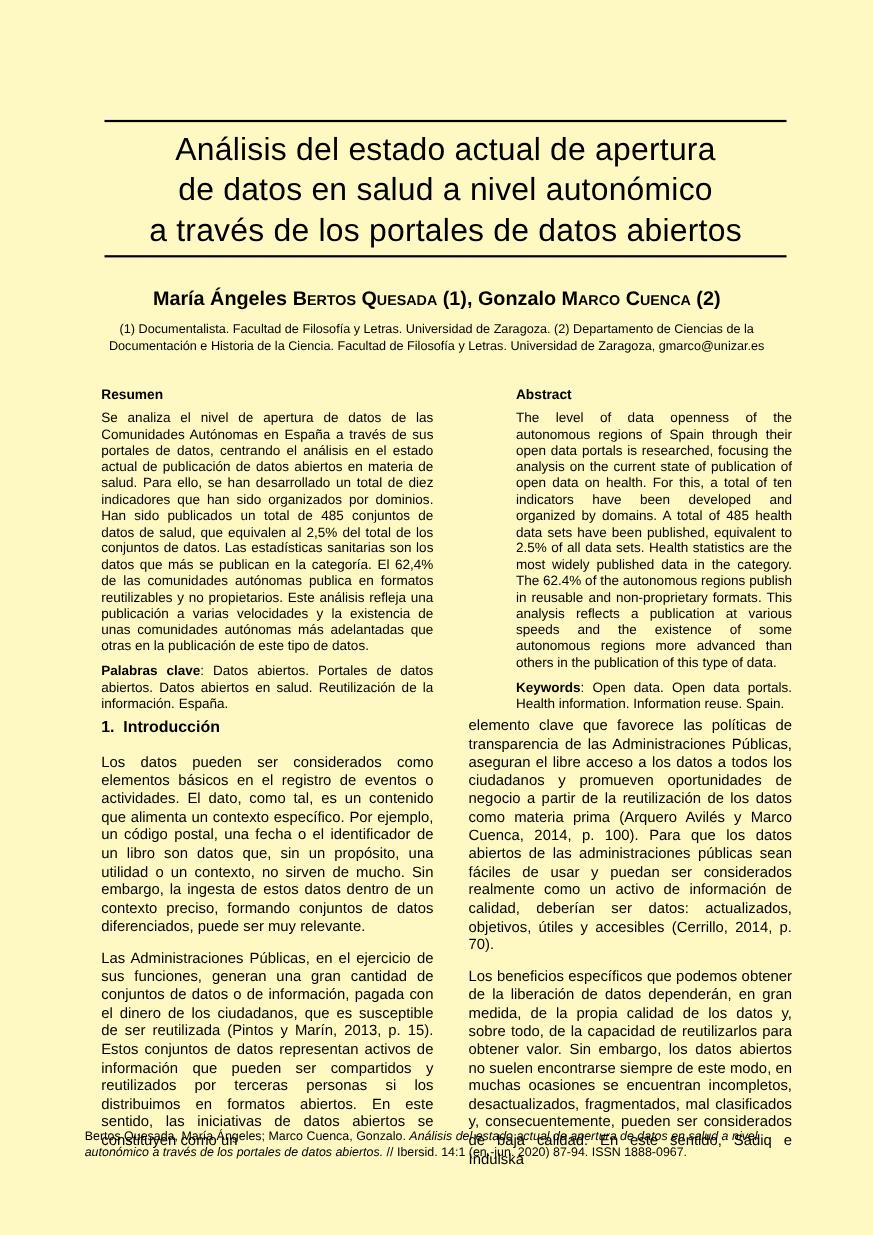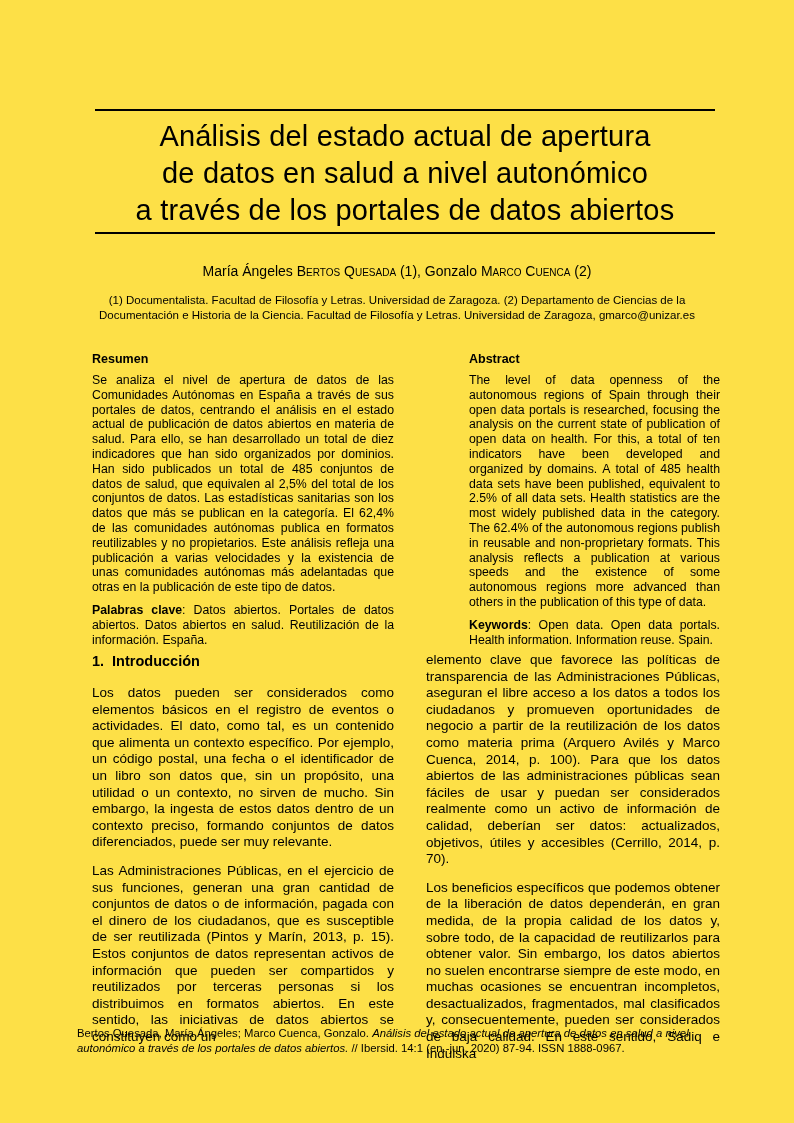--- a/index.html
+++ b/index.html
@@ -1,20 +1,20 @@
 <!DOCTYPE html>
 <html lang="es"><head>
 <meta charset="utf-8">
 <style>
   html, body { margin: 0; padding: 0; background: #ffffff; }
   .page {
     position: relative;
     width: 794px;
     height: 1123px;
-    background: #fde047;
+    background: #fef9c3;
     color: #000000;
     font-family: "Liberation Sans", sans-serif;
     overflow: hidden;
   }
   .rule { border-top: 2px solid #000; height: 0; }
 
   
   .header-block { position: absolute; top: 109px; left: 95px; width: 620px; }
   .paper-title {
     margin: 7px 0 3px 0;
@@ -28,21 +28,21 @@
   .paper-subtitle {
     font-style: italic;
     font-size: 12.5px;
     line-height: 15px;
     text-align: center;
     margin: 2px 0 9px 0;
   }
 
   
   .authors-block { position: absolute; top: 263px; left: 77px; width: 640px; text-align: center; }
-  .authors-line { font-size: 14px; font-weight: normal; line-height: 17px; }
+  .authors-line { font-size: 18px; font-weight: bold; line-height: 17px; }
   .sc { font-variant: small-caps; }
   .affiliation {
     margin-top: 13px;
     font-size: 11.5px;
     line-height: 15px;
   }
 
   
   .abs-block { position: absolute; top: 352px; left: 92px; width: 628px; display: flex; gap: 36px; }
   .abs-col-left { flex: 0 0 302px; }

